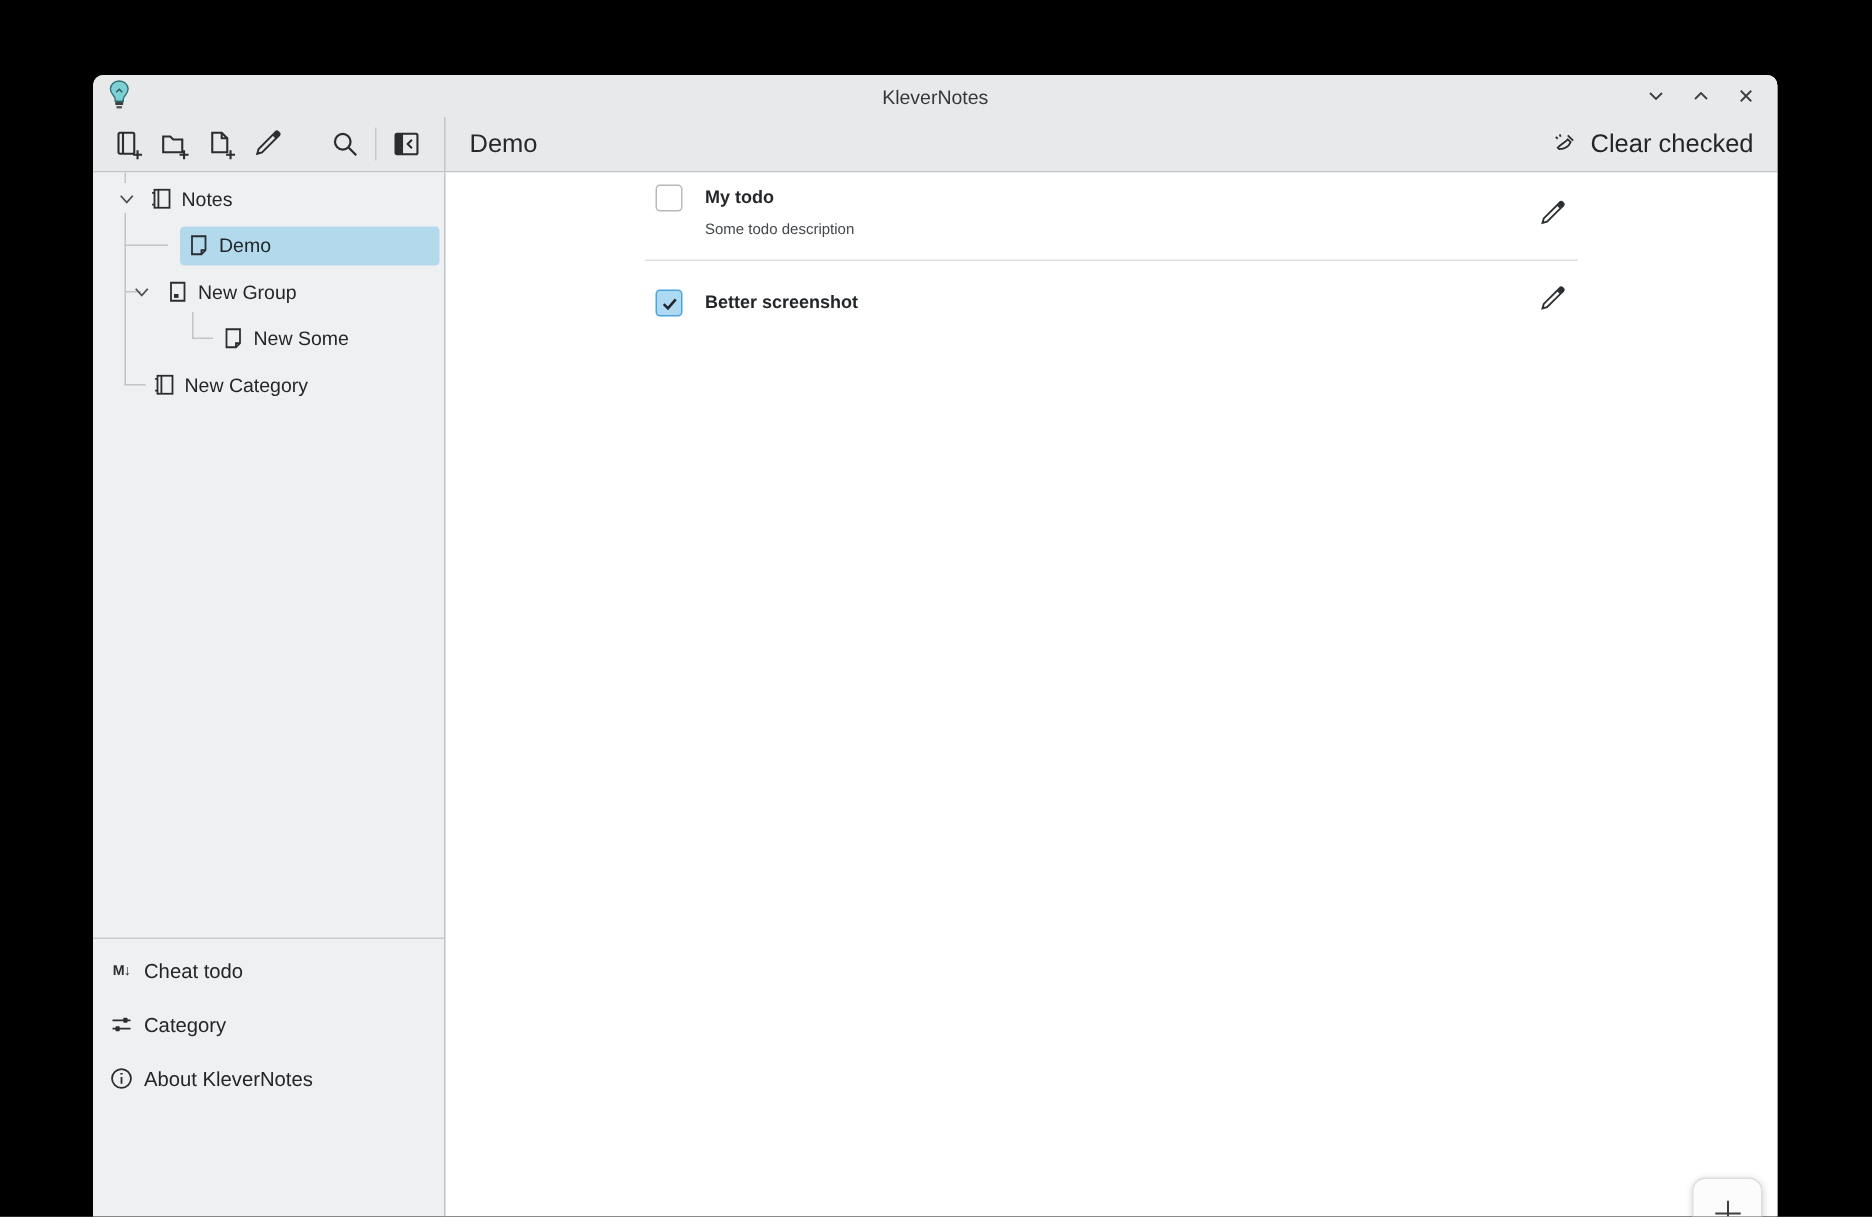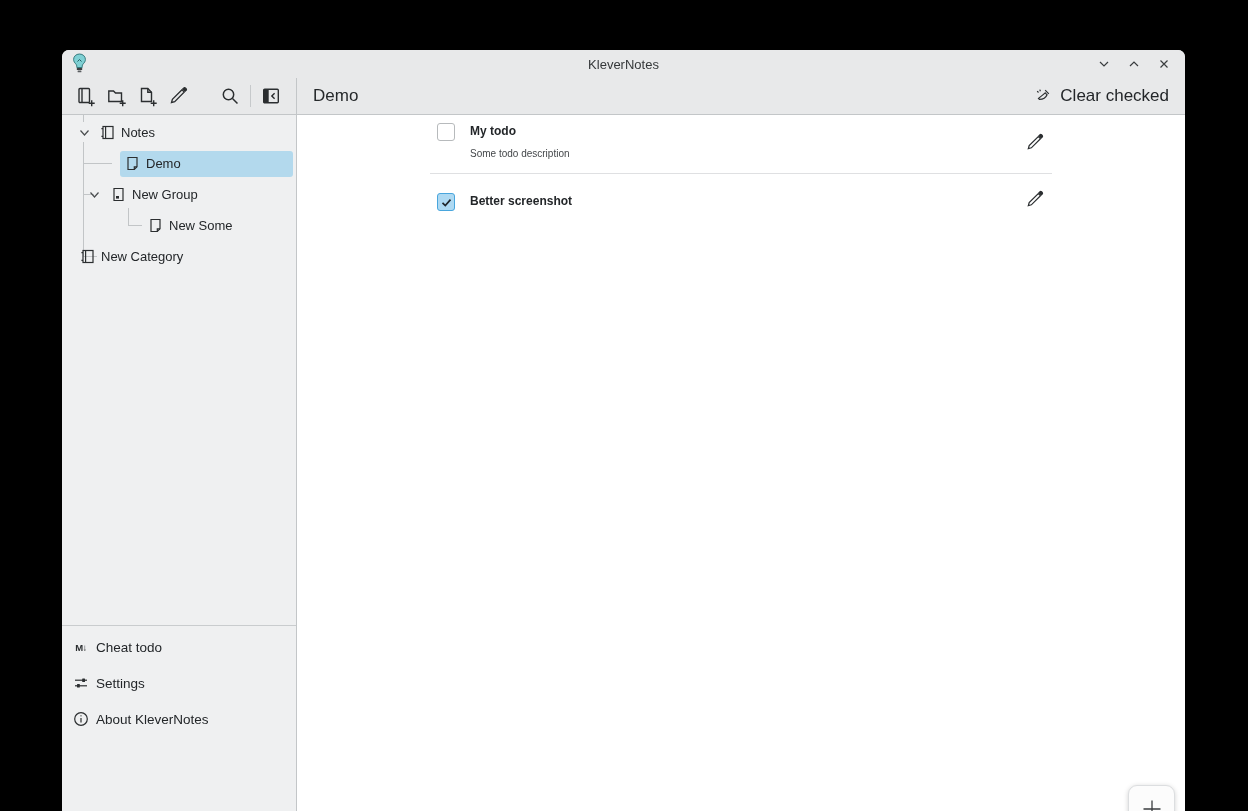--- a/index.html
+++ b/index.html
@@ -218,21 +218,21 @@
           <div class="tree-row" style="padding-left:86px">
             <span class="ticon">
               <svg width="15" height="15" viewBox="0 0 15 15" fill="none" stroke="#2b2e30" stroke-width="1.2">
                 <path d="M3 1.5h9v9.3l-2.7 2.7H3Z"></path>
                   <path d="M12 10.8H9.3v2.7"></path>
               </svg>
             </span>
             <span class="tlabel">New Some</span>
           </div>
 
-          <div class="tree-row" style="padding-left:18px">
+          <div class="tree-row" style="padding-left:40px">
             <span class="ticon">
               <svg width="15" height="15" viewBox="0 0 15 15" fill="none" stroke="#2b2e30" stroke-width="1.2">
                 <rect x="3" y="1.5" width="10" height="12"></rect>
                   <line x1="5.6" y1="1.5" x2="5.6" y2="13.5"></line>
                 <line x1="1.4" y1="3.6" x2="3" y2="3.6"></line>
                   <line x1="1.4" y1="11.4" x2="3" y2="11.4"></line>
               </svg>
             </span>
             <span class="tlabel">New Category</span>
           </div>
@@ -245,21 +245,21 @@
           </div>
           <div class="foot-item">
             <span class="fico">
               <svg width="16" height="16" viewBox="0 0 16 16">
                 <line x1="2" y1="5.2" x2="14" y2="5.2" stroke="#2b2e30" stroke-width="1.2"></line>
                 <rect x="9.2" y="3.5" width="2.8" height="3.4" rx="0.5" fill="#2b2e30"></rect>
                 <line x1="2" y1="10.8" x2="14" y2="10.8" stroke="#2b2e30" stroke-width="1.2"></line>
                 <rect x="4" y="9.1" width="2.8" height="3.4" rx="0.5" fill="#2b2e30"></rect>
               </svg>
             </span>
-            <span>Settings</span>
+            <span>Category</span>
           </div>
           <div class="foot-item">
             <span class="fico">
               <svg width="16" height="16" viewBox="0 0 16 16" fill="none" stroke="#2b2e30" stroke-width="1.2">
                 <circle cx="8" cy="8" r="6.3"></circle>
                   <line x1="8" y1="7" x2="8" y2="11.5"></line>
                   <line x1="8" y1="4.4" x2="8" y2="5.3" stroke-width="1.6"></line>
               </svg>
             </span>
             <span>About KleverNotes</span>

